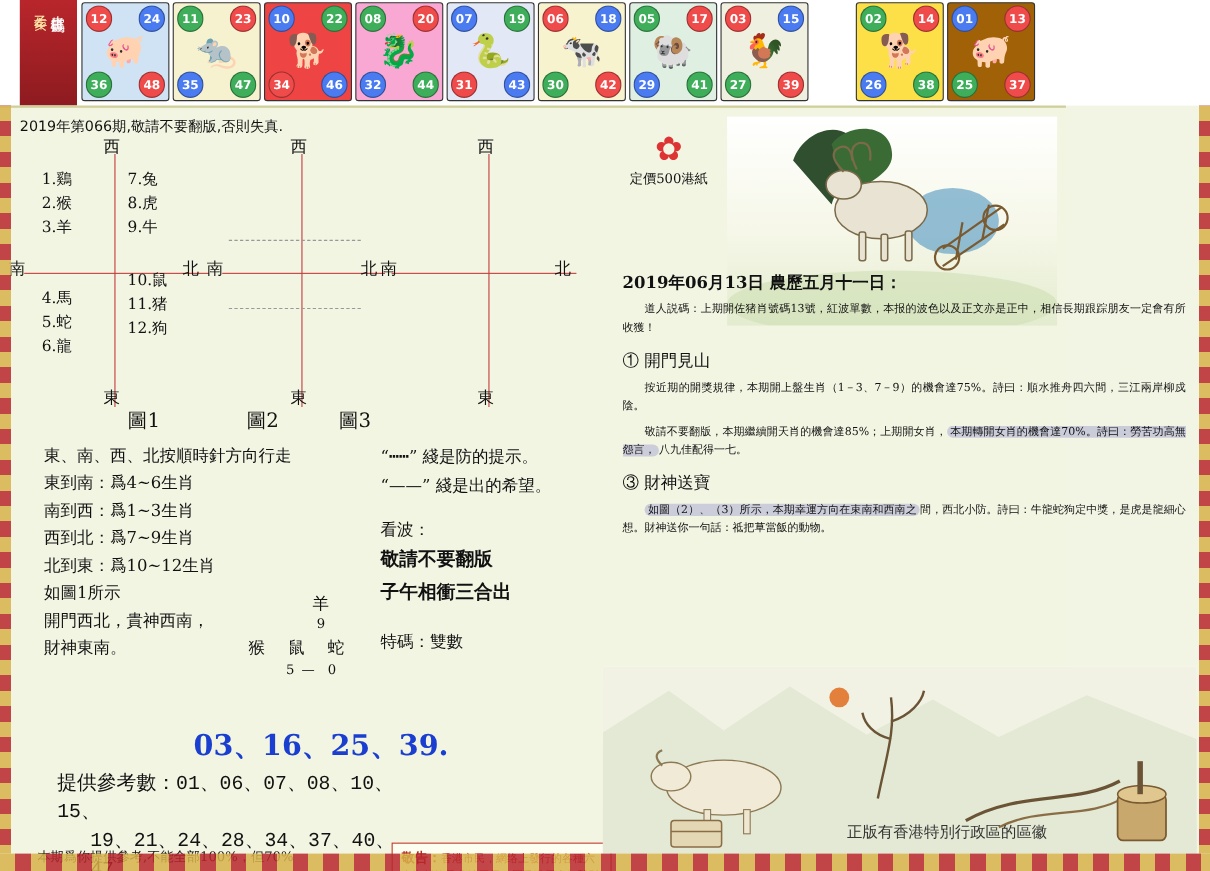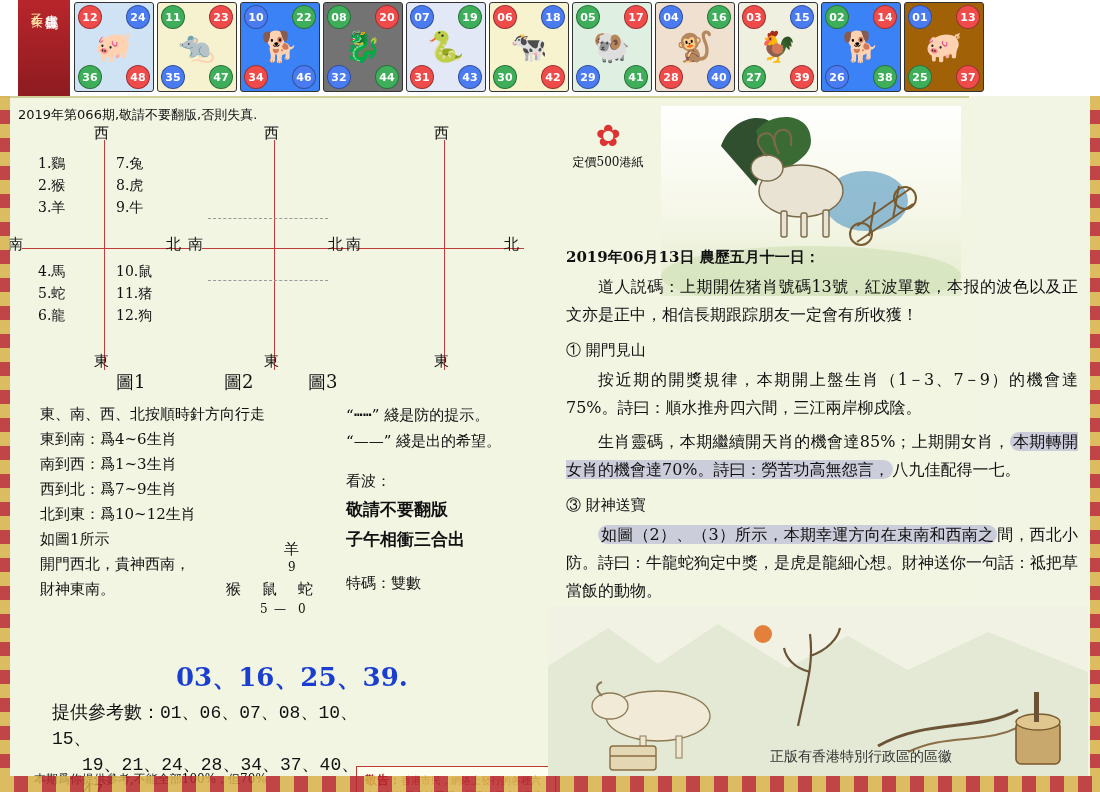--- a/index.html
+++ b/index.html
@@ -110,21 +110,21 @@
     border:1px solid #c0392b;background:#fdfdf0;
     box-sizing:border-box;padding:6px 8px;
     font-size:10px;line-height:15px;color:#b02a22;
     font-family:"DejaVu Serif","Liberation Serif",serif;
   }
   .warnbox b{font-size:12px;}
 
   
   .right{position:absolute;left:566px;top:150px;width:512px;}
   .datehead{font-size:15px;font-weight:bold;font-family:"DejaVu Serif","Liberation Serif",serif;}
-  .para{font-size:16px;line-height:28px;margin-top:6px;font-family:"DejaVu Serif","Liberation Serif",serif;text-align:justify;}
+  .para{font-size:10px;line-height:17px;margin-top:6px;font-family:"DejaVu Serif","Liberation Serif",serif;text-align:justify;}
   .sect{font-size:15px;margin-top:12px;font-family:"DejaVu Serif","Liberation Serif",serif;}
   .hl{background:rgba(120,120,200,.32);border-radius:10px;padding:0 3px;}
 
   .flagwrap{position:absolute;left:548px;top:22px;width:120px;text-align:center;}
   .flag{
     width:32px;height:32px;margin:0 auto;
     color:#d33;font-size:30px;line-height:32px;
   }
   .flagtxt{font-size:12px;margin-top:2px;font-family:"DejaVu Serif","Liberation Serif",serif;}
 
@@ -179,32 +179,32 @@
           <div class="row">
             <span class="ball b-green">11</span>
             <span class="ball b-red">23</span>
           </div>
           <div class="mid">🐀</div>
           <div class="row">
             <span class="ball b-blue">35</span>
             <span class="ball b-green">47</span>
           </div>
         </div>
-        <div class="card" style="background: #3b82f6;">
+        <div class="card" style="background: #ef4444;">
           <div class="row">
             <span class="ball b-blue">10</span>
             <span class="ball b-green">22</span>
           </div>
           <div class="mid">🐕</div>
           <div class="row">
             <span class="ball b-red">34</span>
             <span class="ball b-blue">46</span>
           </div>
         </div>
-        <div class="card" style="background: #737373;">
+        <div class="card" style="background: #f9a8d4;">
           <div class="row">
             <span class="ball b-green">08</span>
             <span class="ball b-red">20</span>
           </div>
           <div class="mid">🐉</div>
           <div class="row">
             <span class="ball b-blue">32</span>
             <span class="ball b-green">44</span>
           </div>
         </div>
@@ -234,43 +234,32 @@
           <div class="row">
             <span class="ball b-green">05</span>
             <span class="ball b-red">17</span>
           </div>
           <div class="mid">🐏</div>
           <div class="row">
             <span class="ball b-blue">29</span>
             <span class="ball b-green">41</span>
           </div>
         </div>
-        <div class="card" style="background: rgb(239, 224, 208);">
-          <div class="row">
-            <span class="ball b-blue">04</span>
-            <span class="ball b-green">16</span>
-          </div>
-          <div class="mid">🐒</div>
-          <div class="row">
-            <span class="ball b-red">28</span>
-            <span class="ball b-blue">40</span>
-          </div>
-        </div>
         <div class="card" style="background: rgb(240, 240, 224);">
           <div class="row">
             <span class="ball b-red">03</span>
             <span class="ball b-blue">15</span>
           </div>
           <div class="mid">🐓</div>
           <div class="row">
             <span class="ball b-green">27</span>
             <span class="ball b-red">39</span>
           </div>
         </div>
-        <div class="card" style="background: #3b82f6;">
+        <div class="card" style="background: #fde047; margin-left: 40px;">
           <div class="row">
             <span class="ball b-green">02</span>
             <span class="ball b-red">14</span>
           </div>
           <div class="mid">🐕</div>
           <div class="row">
             <span class="ball b-blue">26</span>
             <span class="ball b-green">38</span>
           </div>
         </div>
@@ -342,21 +331,21 @@
           <div class="list" style="left:100px;top:22px;">
             <div>7.兔</div>
             <div>8.虎</div>
             <div>9.牛</div>
           </div>
           <div class="list" style="left:22px;top:130px;">
             <div>4.馬</div>
             <div>5.蛇</div>
             <div>6.龍</div>
           </div>
-          <div class="list" style="left:100px;top:130px;">
+          <div class="list" style="left:100px;top:114px;">
             <div>10.鼠</div>
             <div>11.猪</div>
             <div>12.狗</div>
           </div>
           <div class="figlabel" style="left:100px;top:240px;">圖1</div>
         </div>
 
         <div class="cross" style="left:180px;width:150px;height:250px;">
           <div class="v" style="left:78px;top:10px;height:230px;"></div>
           <div class="h" style="left:6px;top:118px;width:148px;"></div>
@@ -431,21 +420,21 @@
     </div>
 
     <div class="right">
       <div class="datehead">2019年06月13日 農歷五月十一日：</div>
       <div class="para" style="text-indent:2em;">道人説碼：上期開佐猪肖號碼13號，紅波單數，本报的波色以及正文亦是正中，相信長期跟踪朋友一定會有所收獲！</div>
 
       <div class="sect">① 開門見山</div>
       <div class="para" style="text-indent:2em;">按近期的開獎規律，本期開上盤生肖（1－3、7－9）的機會達75%。詩曰：順水推舟四六間，三江兩岸柳戍陰。</div>
 
       <div class="para" style="text-indent:2em;">
-        <span>生肖靈碼，本期繼續開天肖的機會達85%；上期開女肖，</span><span class="hl">本期轉開女肖的機會達70%。詩曰：勞苦功高無怨言，</span><span>八九佳配得一七。</span>
+        <span>敬請不要翻版，本期繼續開天肖的機會達85%；上期開女肖，</span><span class="hl">本期轉開女肖的機會達70%。詩曰：勞苦功高無怨言，</span><span>八九佳配得一七。</span>
       </div>
 
       <div class="sect">③ 財神送寶</div>
       <div class="para" style="text-indent:2em;">
         <span class="hl">如圖（2）、（3）所示，本期幸運方向在束南和西南之</span><span>間，西北小防。詩曰：牛龍蛇狗定中獎，是虎是龍細心想。財神送你一句話：祗把草當飯的動物。</span>
       </div>
     </div>
 
     <div class="artBottom">
       <svg width="540" height="170" viewBox="0 0 540 170">

